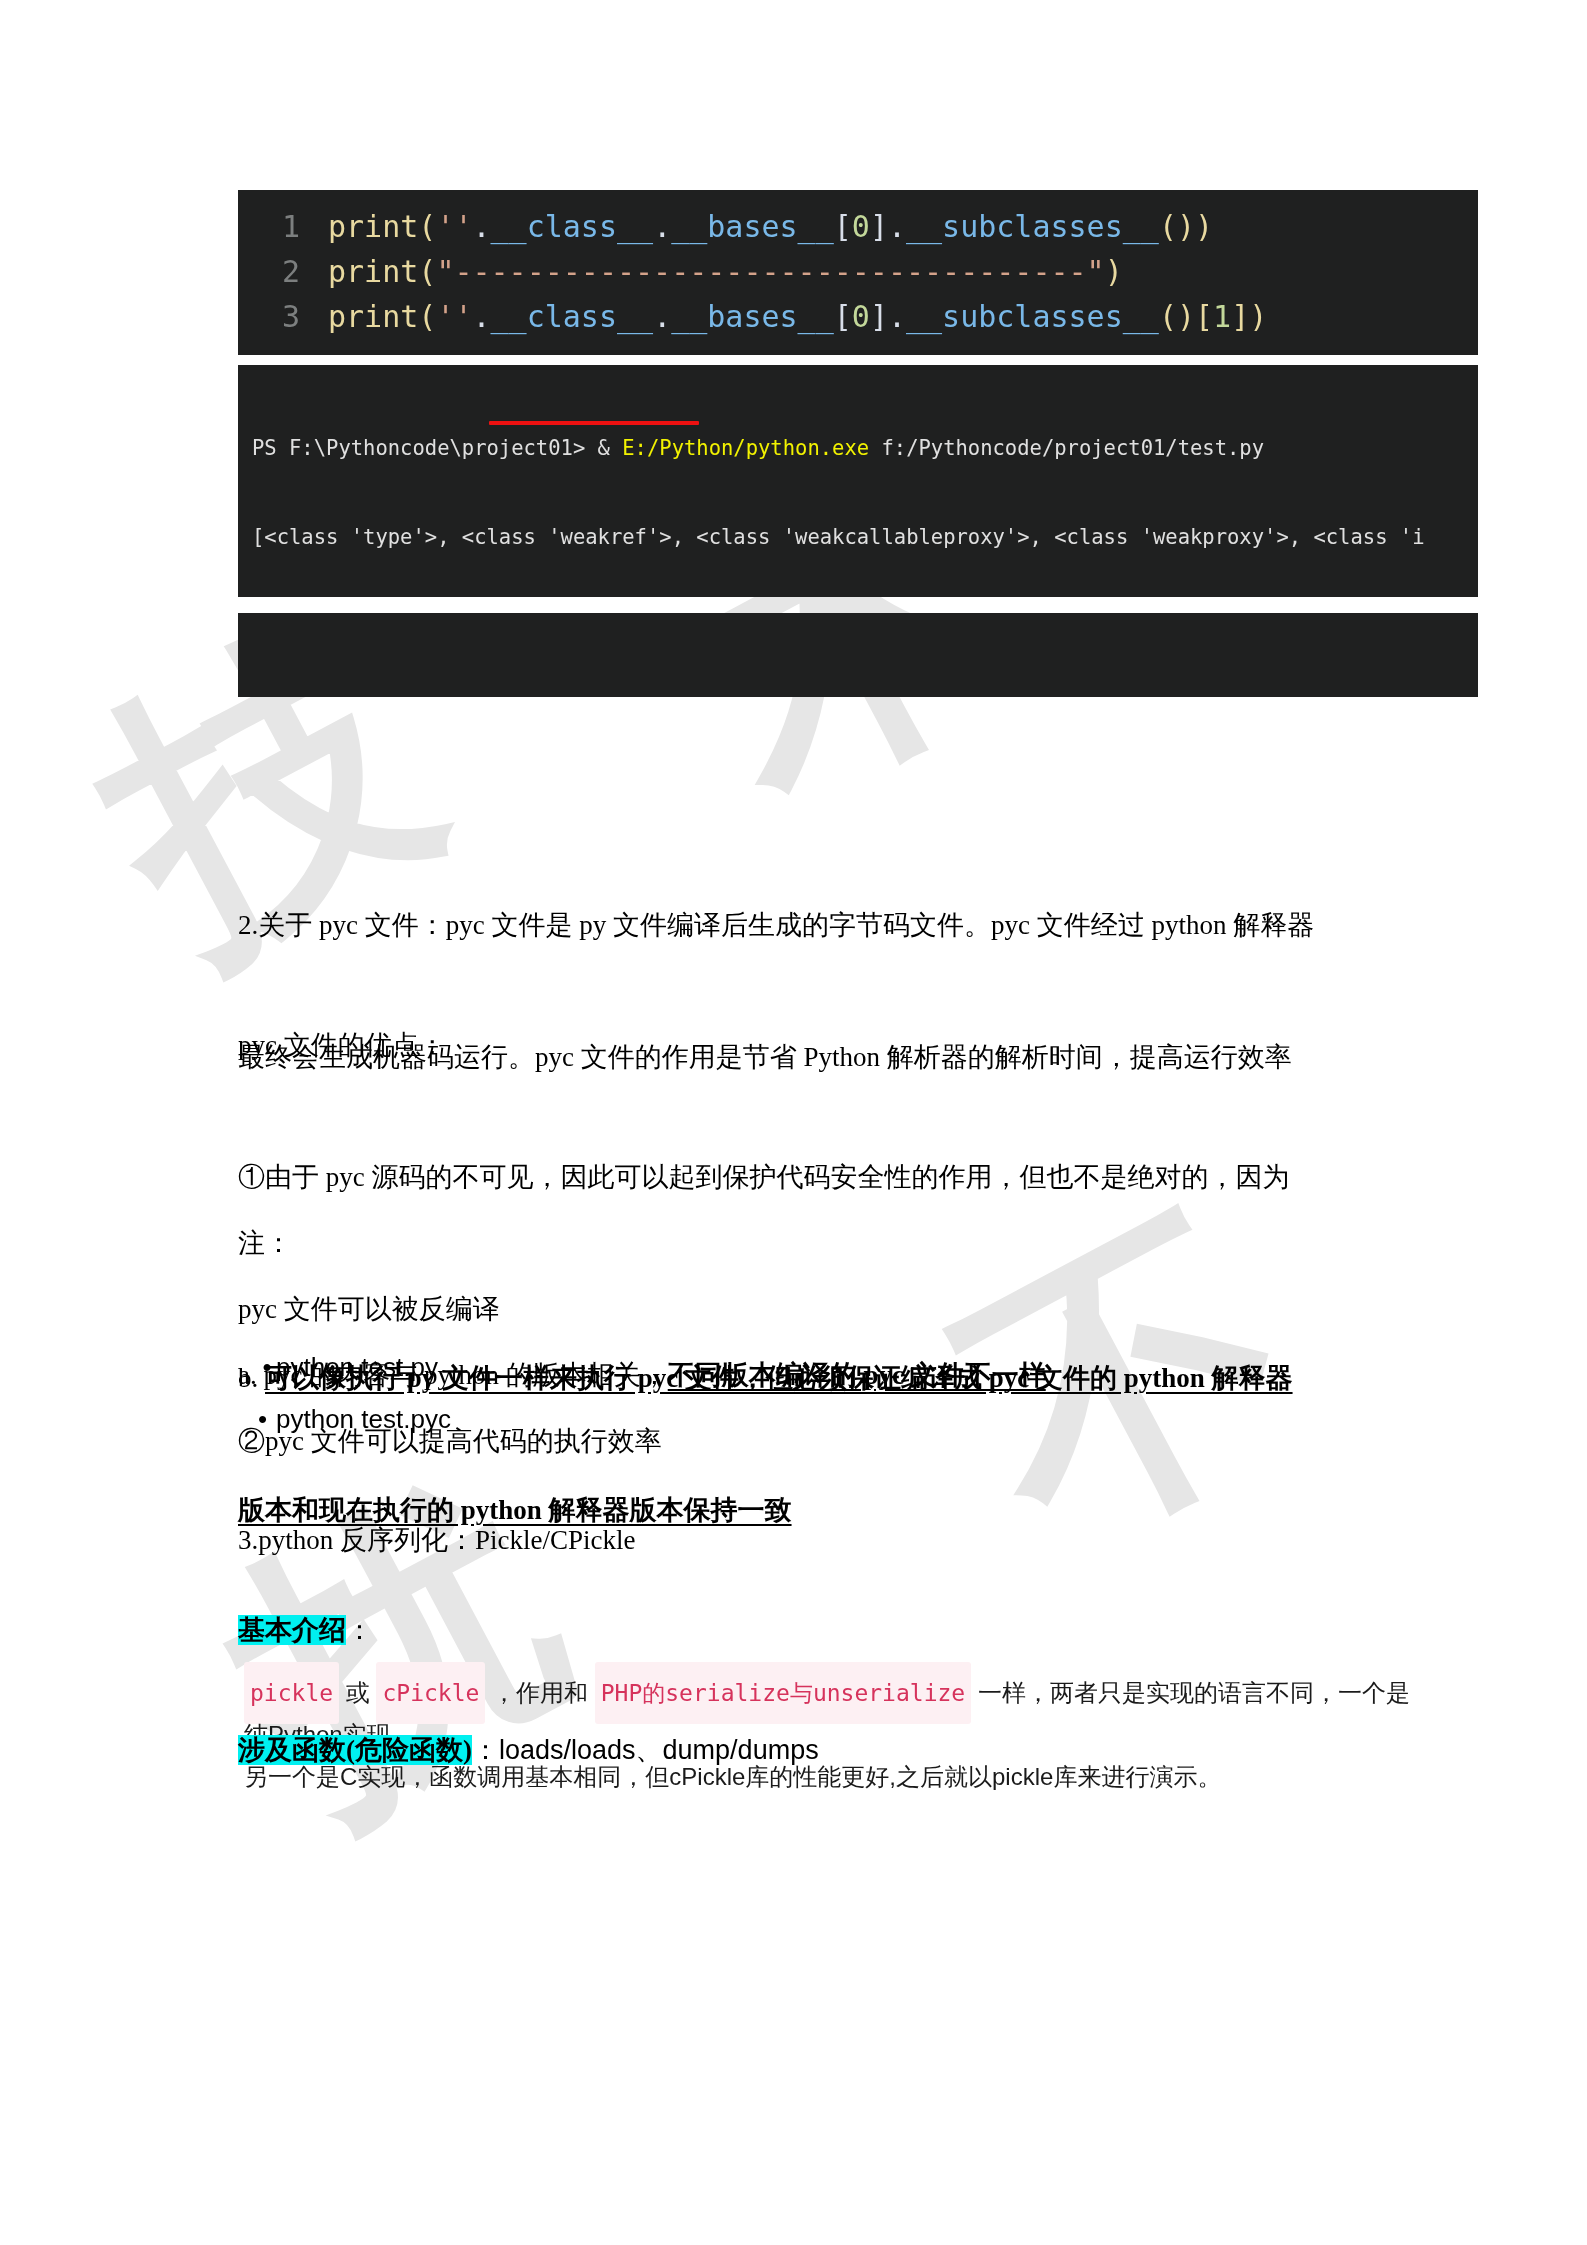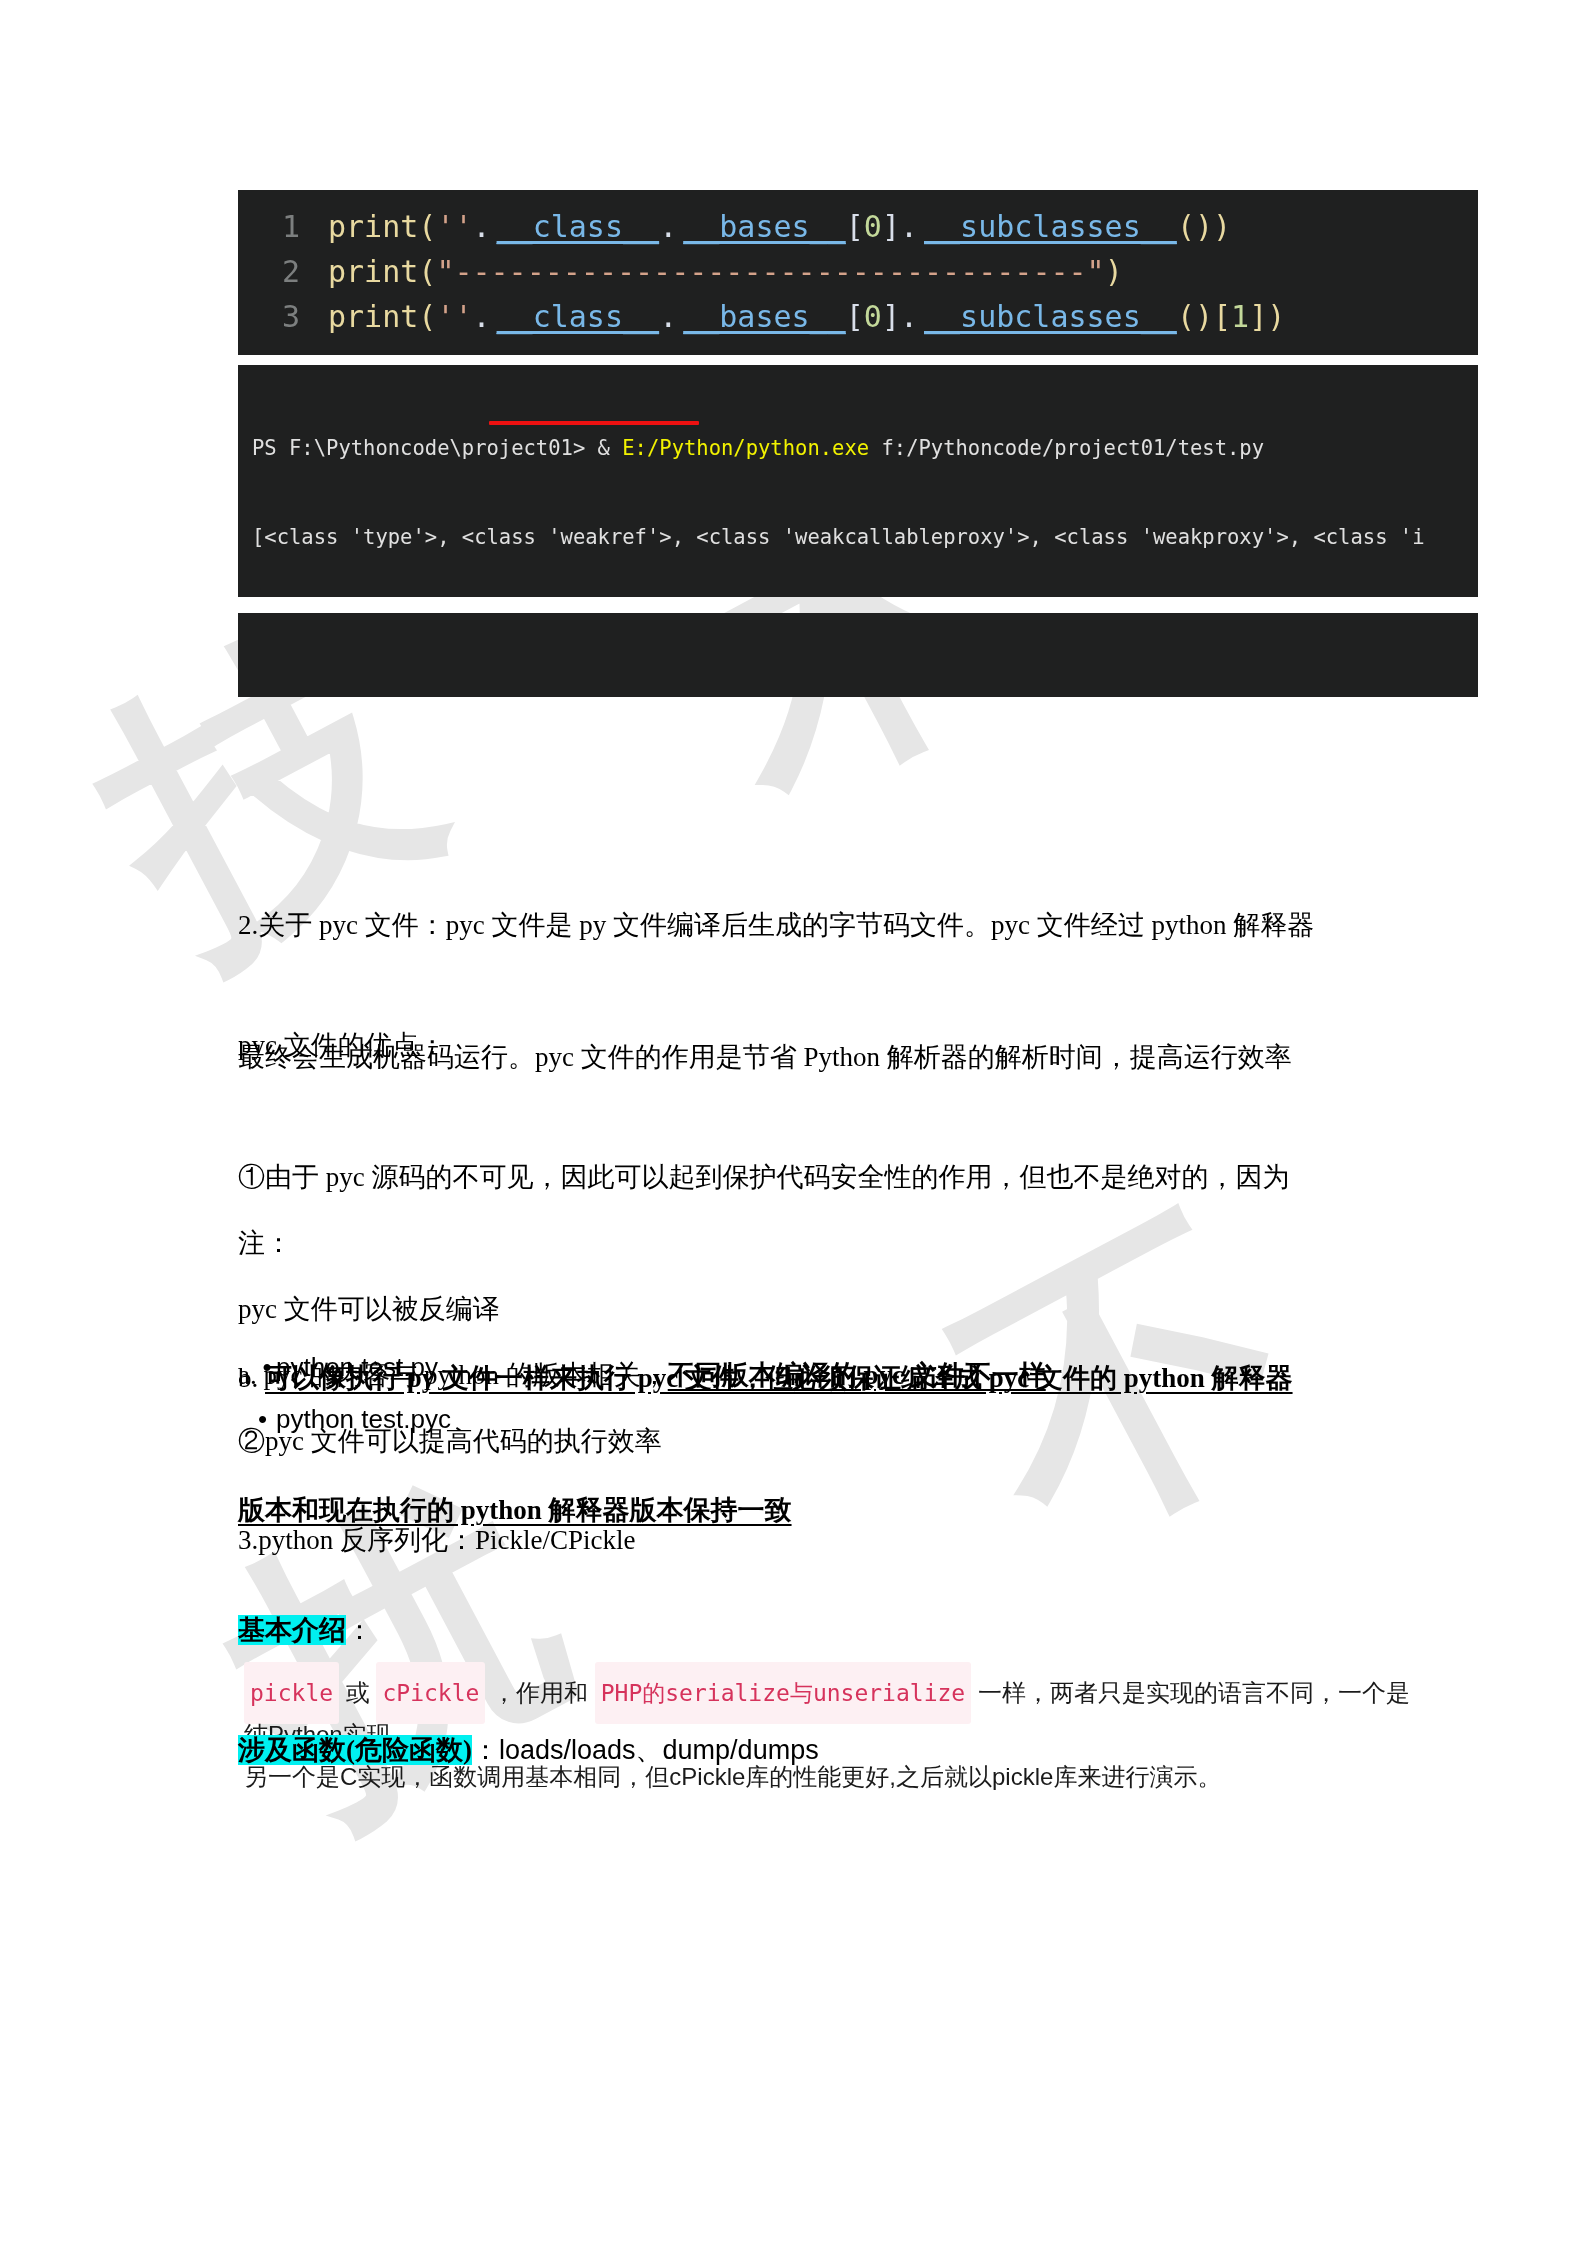--- a/index.html
+++ b/index.html
@@ -66,21 +66,21 @@
     width: 62px;
     text-align: right;
     color: #7c7f7f;
     flex: 0 0 62px;
     padding-right: 28px;
     box-sizing: content-box;
   }
   .ctext { color: #d8dee9; }
   .c-fn   { color: #e8d9a0; }
   .c-str  { color: #d4a28a; }
-  .c-attr { color: #79b8e8; text-decoration: underline; text-underline-offset: 4px; margin-left: 6px; }
+  .c-attr { color: #79b8e8; text-underline-offset: 4px; }
   .c-num  { color: #c3d89a; }
   .c-punc { color: #d8dee9; }
 
   
   .term {
     position: absolute;
     left: 238px;
     background: #1f2020;
     color: #e0e0e0;
     font-family: "DejaVu Sans Mono", "Liberation Mono", monospace;

